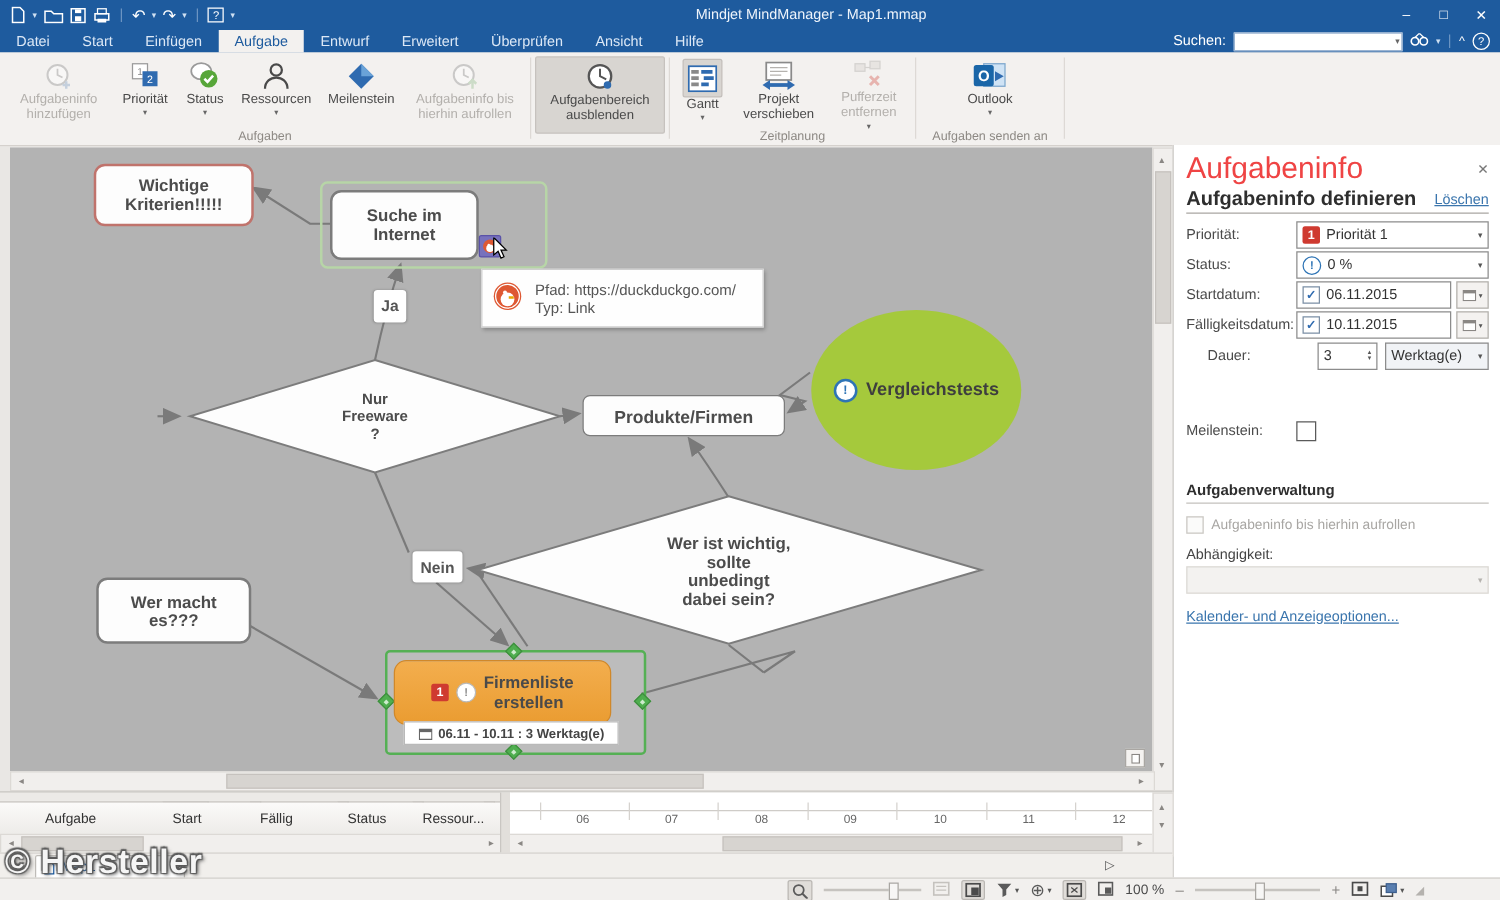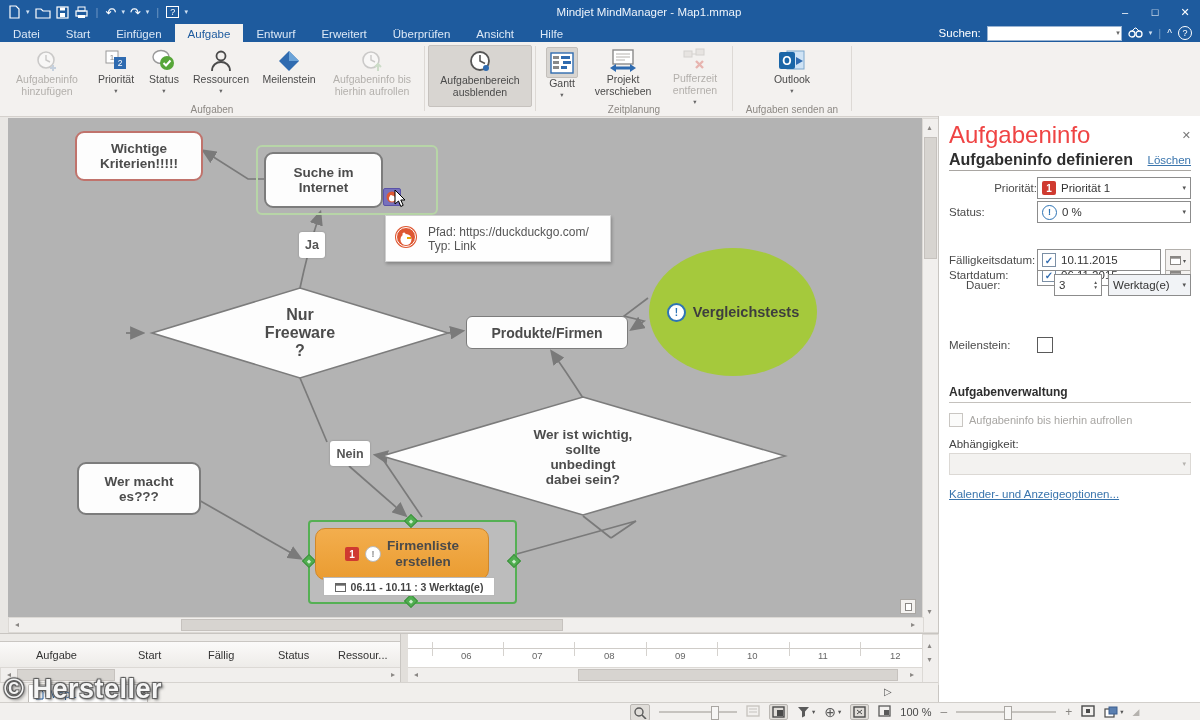--- a/index.html
+++ b/index.html
@@ -382,21 +382,21 @@
 
   <div id="cursor">
     <svg width="13" height="19">
         <polygon points="1,0 1,14 4.5,11 6.8,16.5 9.2,15.3 6.8,10 11,10" fill="#fff" stroke="#000" stroke-width="1"></polygon>
       </svg>
   </div>
 
   <div class="nlabel" style="left:291px;top:114px;width:26px;height:26px;">Ja</div>
   <div class="nlabel" style="left:322px;top:323px;width:40px;height:25px;">Nein</div>
 
-  <div class="ntext" style="left:232px;top:180px;width:120px;height:70px;font-size:16px;">Nur
+  <div class="ntext" style="left:232px;top:180px;width:120px;height:70px;font-size:12px;">Nur
 Freeware
 ?</div>
   <div class="ntext" style="left:505px;top:294px;width:140px;height:90px;font-size:13.5px;">Wer ist wichtig,
 sollte
 unbedingt
 dabei sein?</div>
 
   <div class="nbox" style="left:458px;top:198px;width:160px;height:31px;border-width:1.5px;border-radius:6px;font-size:14px;">Produkte/Firmen</div>
 
   <div class="abs" style="left:641px;top:130px;width:168px;height:128px;background:#a5c93c;border-radius:50%;display:flex;align-items:center;justify-content:center;gap:7px;z-index:2;">
@@ -457,37 +457,37 @@
   <div class="prow" style="top:6px;height:26px;">
     <span style="font-size:24px;color:#ef4444;">Aufgabeninfo</span>
     <span style="margin-left:auto;color:#777;font-size:11px;">✕</span>
   </div>
   <div class="prow" style="top:34px;">
     <span style="font-weight:bold;font-size:16px;color:#2e2e2e;">Aufgabeninfo definieren</span>
     <a class="plink" style="margin-left:auto;">Löschen</a>
   </div>
   <div class="hrline" style="top:54px;"></div>
 
-  <div class="prow" style="top:62px;text-align:right;">
+  <div class="prow" style="top:62px;">
     <span class="plabel">Priorität:</span>
     <div class="combo">
       <span class="badge1">1</span>
       <span>Priorität 1</span>
       <span class="dd">▾</span>
     </div>
   </div>
   <div class="prow" style="top:86px;">
     <span class="plabel">Status:</span>
     <div class="combo">
       <span class="excl" style="width:13px;height:13px;border:1.5px solid #2e74b5;color:#2e74b5;font-size:9px;">!</span>
       <span>0 %</span>
       <span class="dd">▾</span>
     </div>
   </div>
-  <div class="prow" style="top:110px;margin-top:39px;">
+  <div class="prow" style="top:110px;">
     <span class="plabel">Startdatum:</span>
     <div class="combo">
       <span class="cbx">✓</span>
       <span>06.11.2015</span>
     </div>
     <div class="calbtn">
       <svg width="11" height="10">
           <rect x="0.5" y="1.5" width="10" height="8" fill="#fff" stroke="#8a8784"></rect>
           <rect x="0.5" y="1.5" width="10" height="2.2" fill="#8a8784"></rect>
         </svg>

